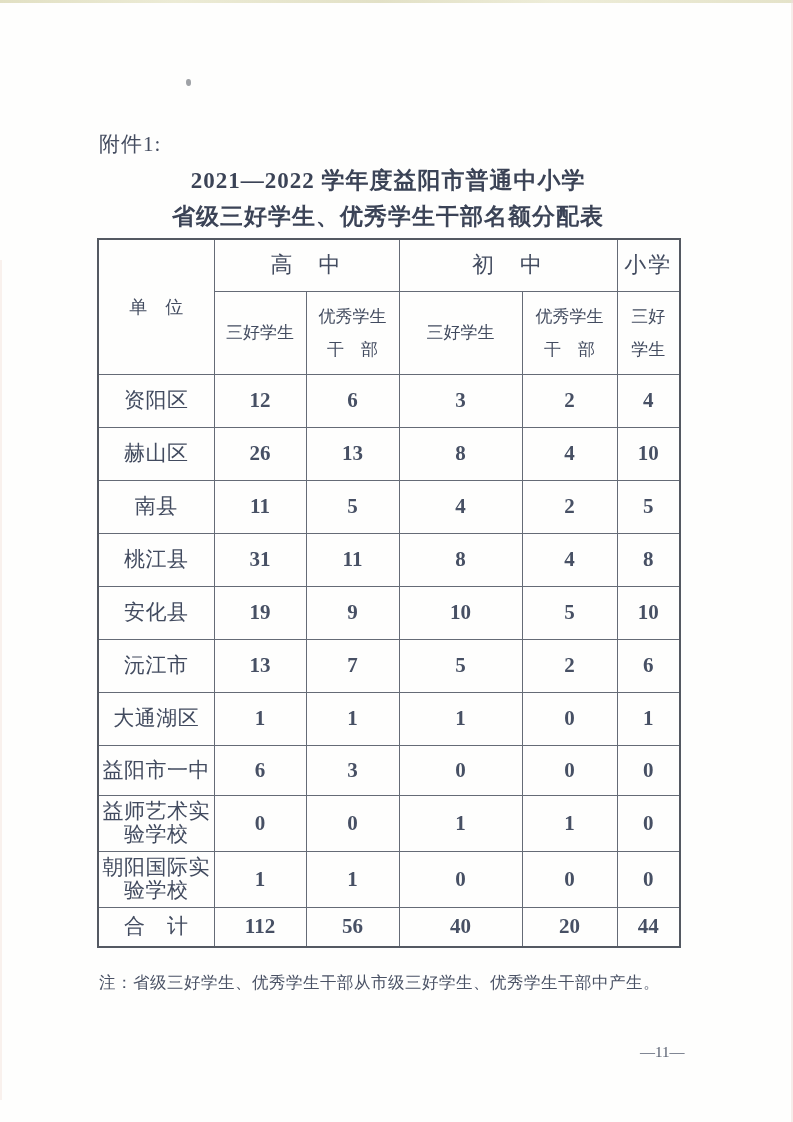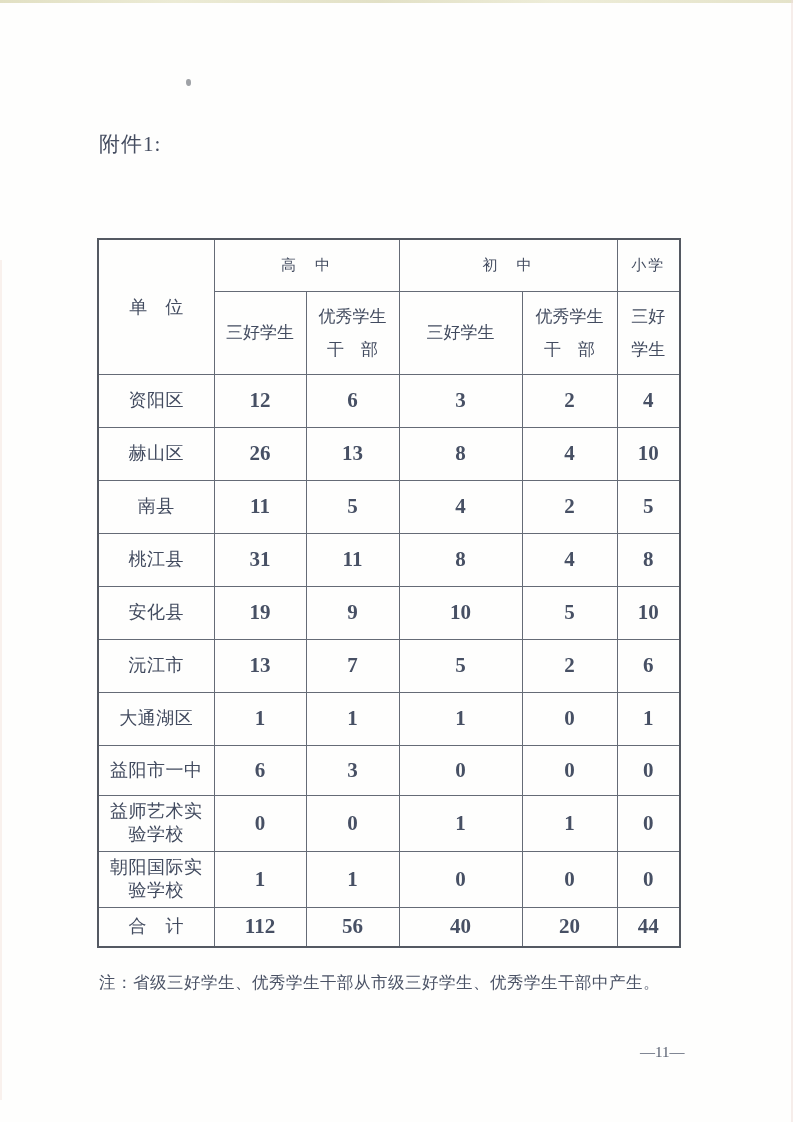--- a/index.html
+++ b/index.html
@@ -46,23 +46,23 @@
     text-align:center; vertical-align:middle;
     padding:0; font-weight:normal; color:#424b5f;
   }
   tr.h1 { height:52px; }
   tr.h2 { height:83px; }
   tr.r-std { height:53px; }
   tr.r-short { height:50px; }
   tr.r-tall { height:56px; }
   tr.r-total { height:40px; }
   th.unit-h { font-size:18px; }
-  th.group { font-size:15px; letter-spacing:2px;margin-left:47px; }
+  th.group { font-size:22px; letter-spacing:2px;margin-left:47px; }
   th.sub { font-size:17px; white-space:pre-line; line-height:33px; }
-  td.unit { font-size:18px; white-space:pre-line; line-height:23px; letter-spacing:.5px;margin-top:28px; }
+  td.unit { font-size:21px; white-space:pre-line; line-height:23px; letter-spacing:.5px;margin-top:28px; }
   td.num { font-size:21px; color:#475064;font-weight:bold; }
   .note {
     position:absolute; left:99px; top:972px;
     font-size:16.5px; letter-spacing:.5px; color:#495164;
   }
   .pagenum {
     position:absolute; left:640px; top:1044px;
     font-size:15px; color:#565e6f;
   }
 </style>
@@ -70,20 +70,22 @@
 <body>
 
 <div class="scan-top"></div>
 <div class="scan-right"></div>
 <div class="scan-left"></div>
 <div class="speck"></div>
 
 <div class="attachment">附件1:</div>
 
 <div class="doc-title">
+  <div>2021—2022 学年度益阳市普通中小学</div>
+  <div>省级三好学生、优秀学生干部名额分配表</div>
 </div>
 
 <div class="table-wrap">
   <table class="alloc">
     <colgroup>
       <col style="width:116px">
         <col style="width:92px">
         <col style="width:93px">
       <col style="width:123px">
         <col style="width:95px">

